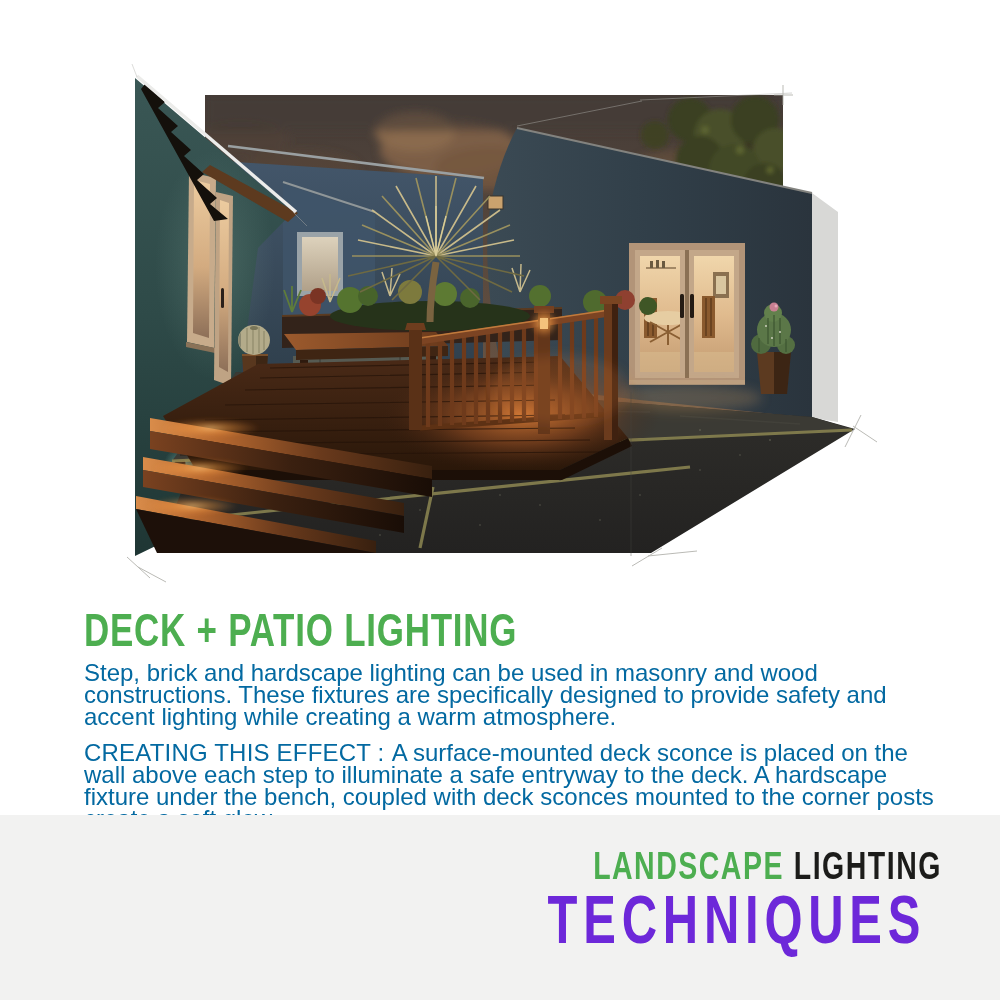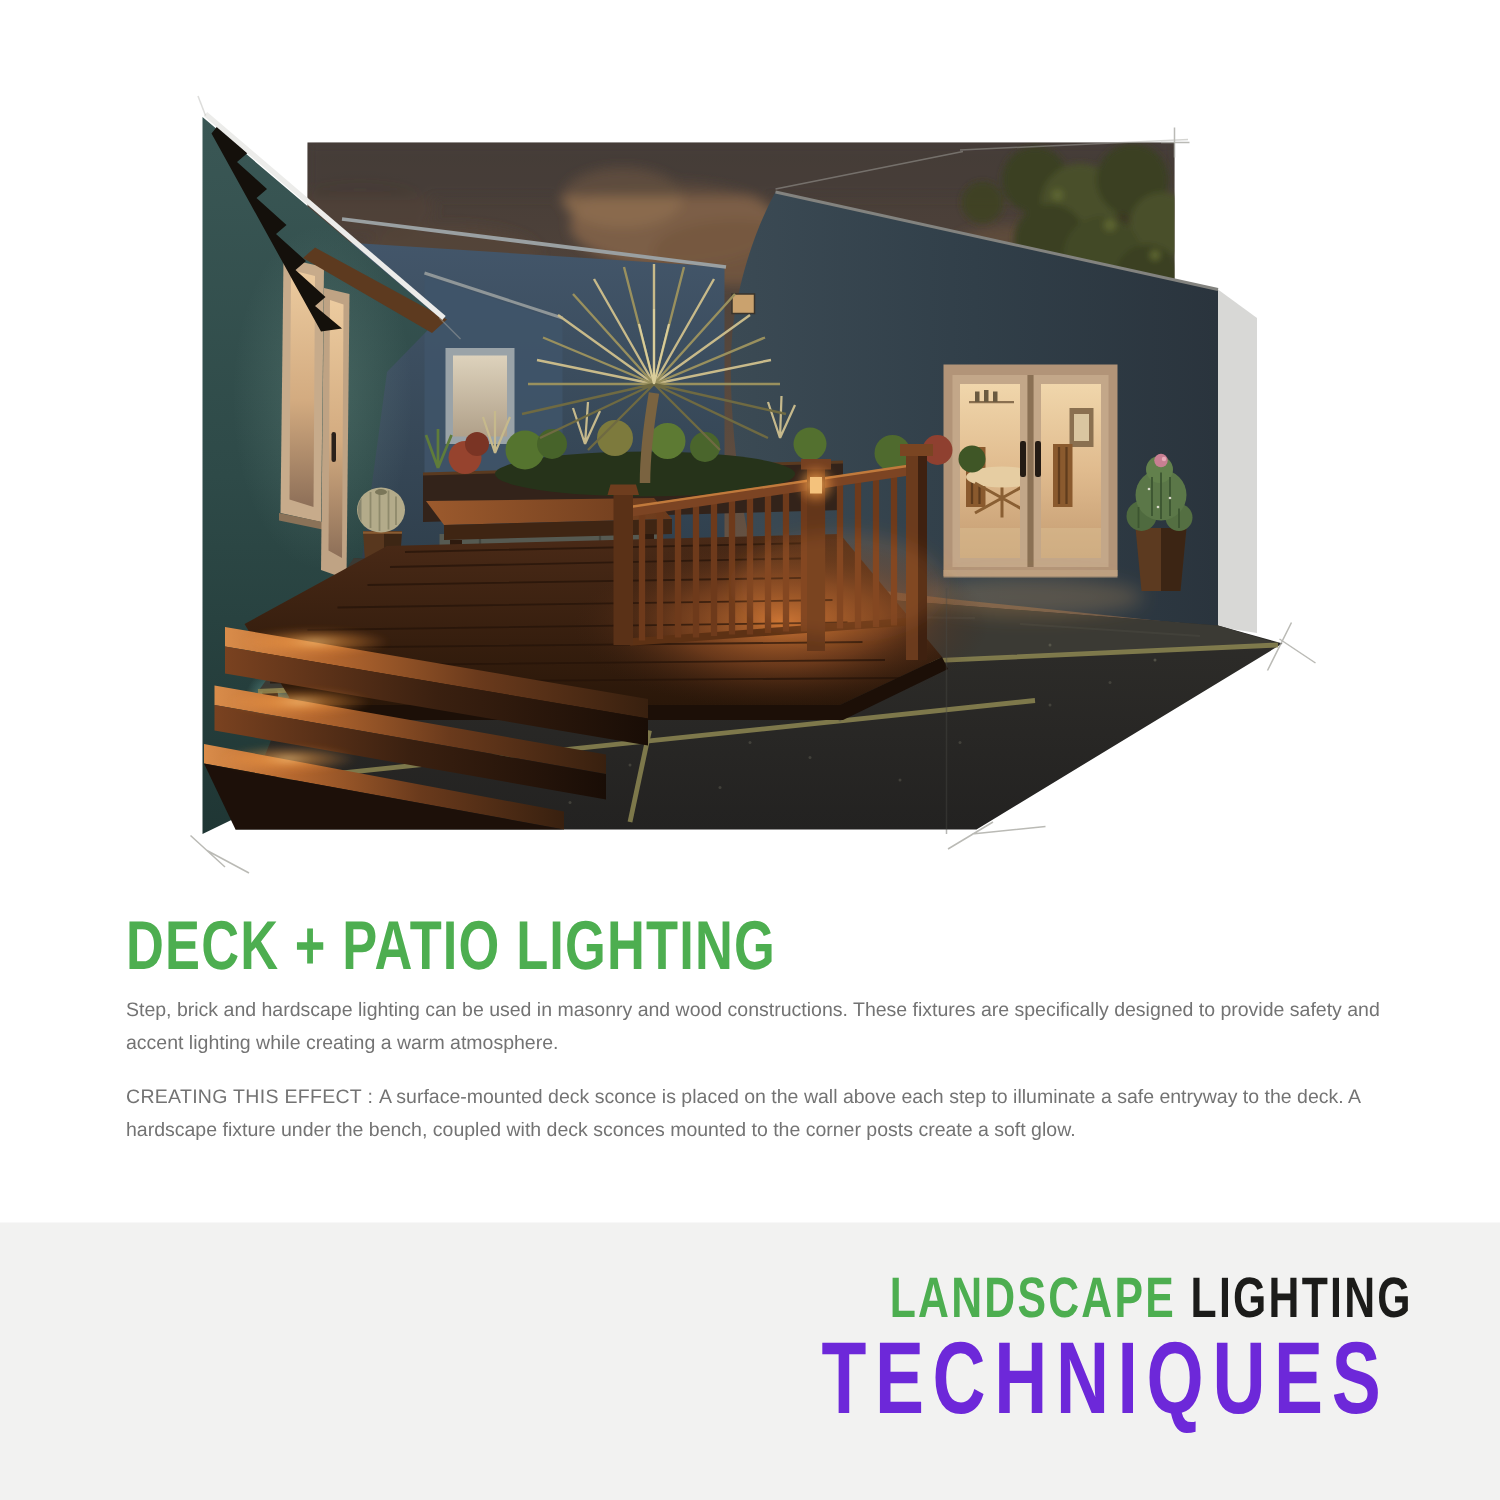--- a/index.html
+++ b/index.html
@@ -3,21 +3,21 @@
 <meta charset="utf-8">
 <style>
   html,body{margin:0;padding:0;background:#ffffff;}
   body{width:1000px;height:1000px;overflow:hidden;font-family:"Liberation Sans",sans-serif;}
   .page{position:relative;width:1000px;height:848px;background:#ffffff;border-radius:21px;}
   .hero{position:absolute;left:0;top:0;width:1000px;height:620px;margin:0;}
   .hero svg{display:block;width:1000px;height:620px;}
   .copy{position:absolute;left:84px;top:610px;width:852px;}
   .copy h1{margin:0 0 10px 0;font-size:46px;line-height:40px;font-weight:700;color:#4dae50;white-space:nowrap;}
   .cond-left{display:inline-block;transform:scaleX(.76);transform-origin:left center;letter-spacing:1px;}
-  .copy p{margin:12px 0 0 0;font-size:13px;line-height:22px;color:#737373;}
+  .copy p{margin:12px 0 0 0;font-size:24px;line-height:22px;color:#0369a1;}
   .copy p.effect{margin-top:14px;}
   .copy strong{font-weight:400;margin-right:.30em;letter-spacing:.2px;}
   .brand-footer{position:absolute;left:0;top:815px;width:1000px;height:185px;background:#f2f2f1;text-align:right;}
   .brand-line1{margin-top:31px;font-size:38px;line-height:40px;font-weight:700;white-space:nowrap;}
   .line1-wrap{display:inline-block;transform:scaleX(.75);transform-origin:center;letter-spacing:2px;}
   .brand-line1 .green{color:#4dae50;margin-right:13px;}
   .brand-line1 .dark{color:#1c1c1a;}
   .brand-line2{margin-top:2px;font-size:68px;line-height:62px;font-weight:700;color:#6d28d9;white-space:nowrap;}
   .cond2{display:inline-block;transform:scaleX(.72);transform-origin:center;letter-spacing:8px;}
 </style>

